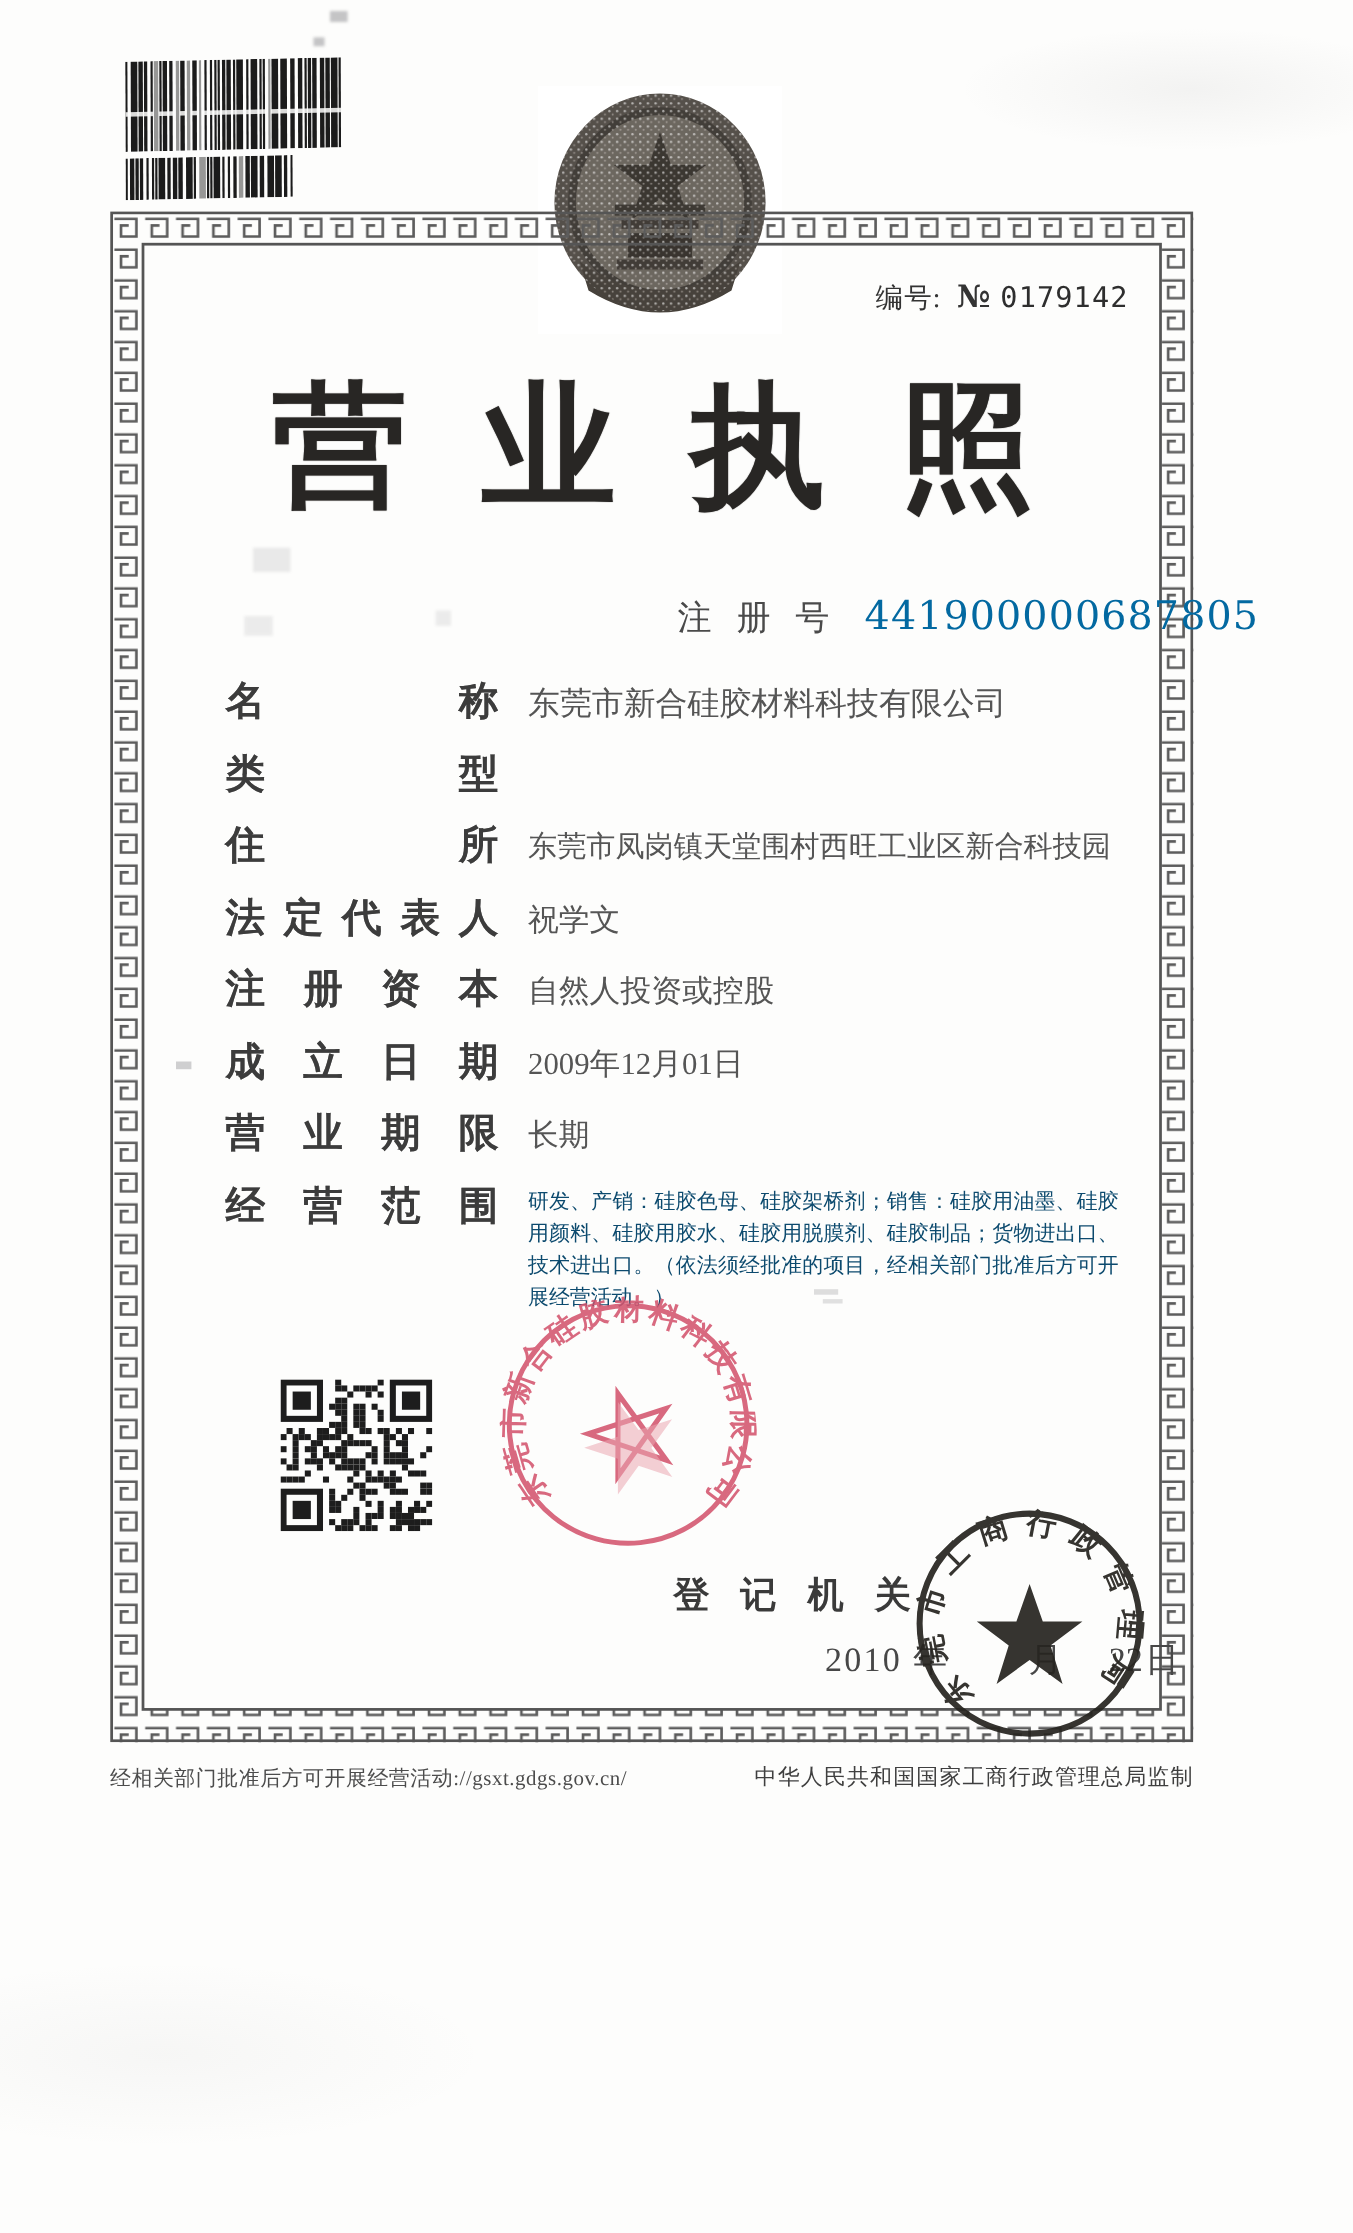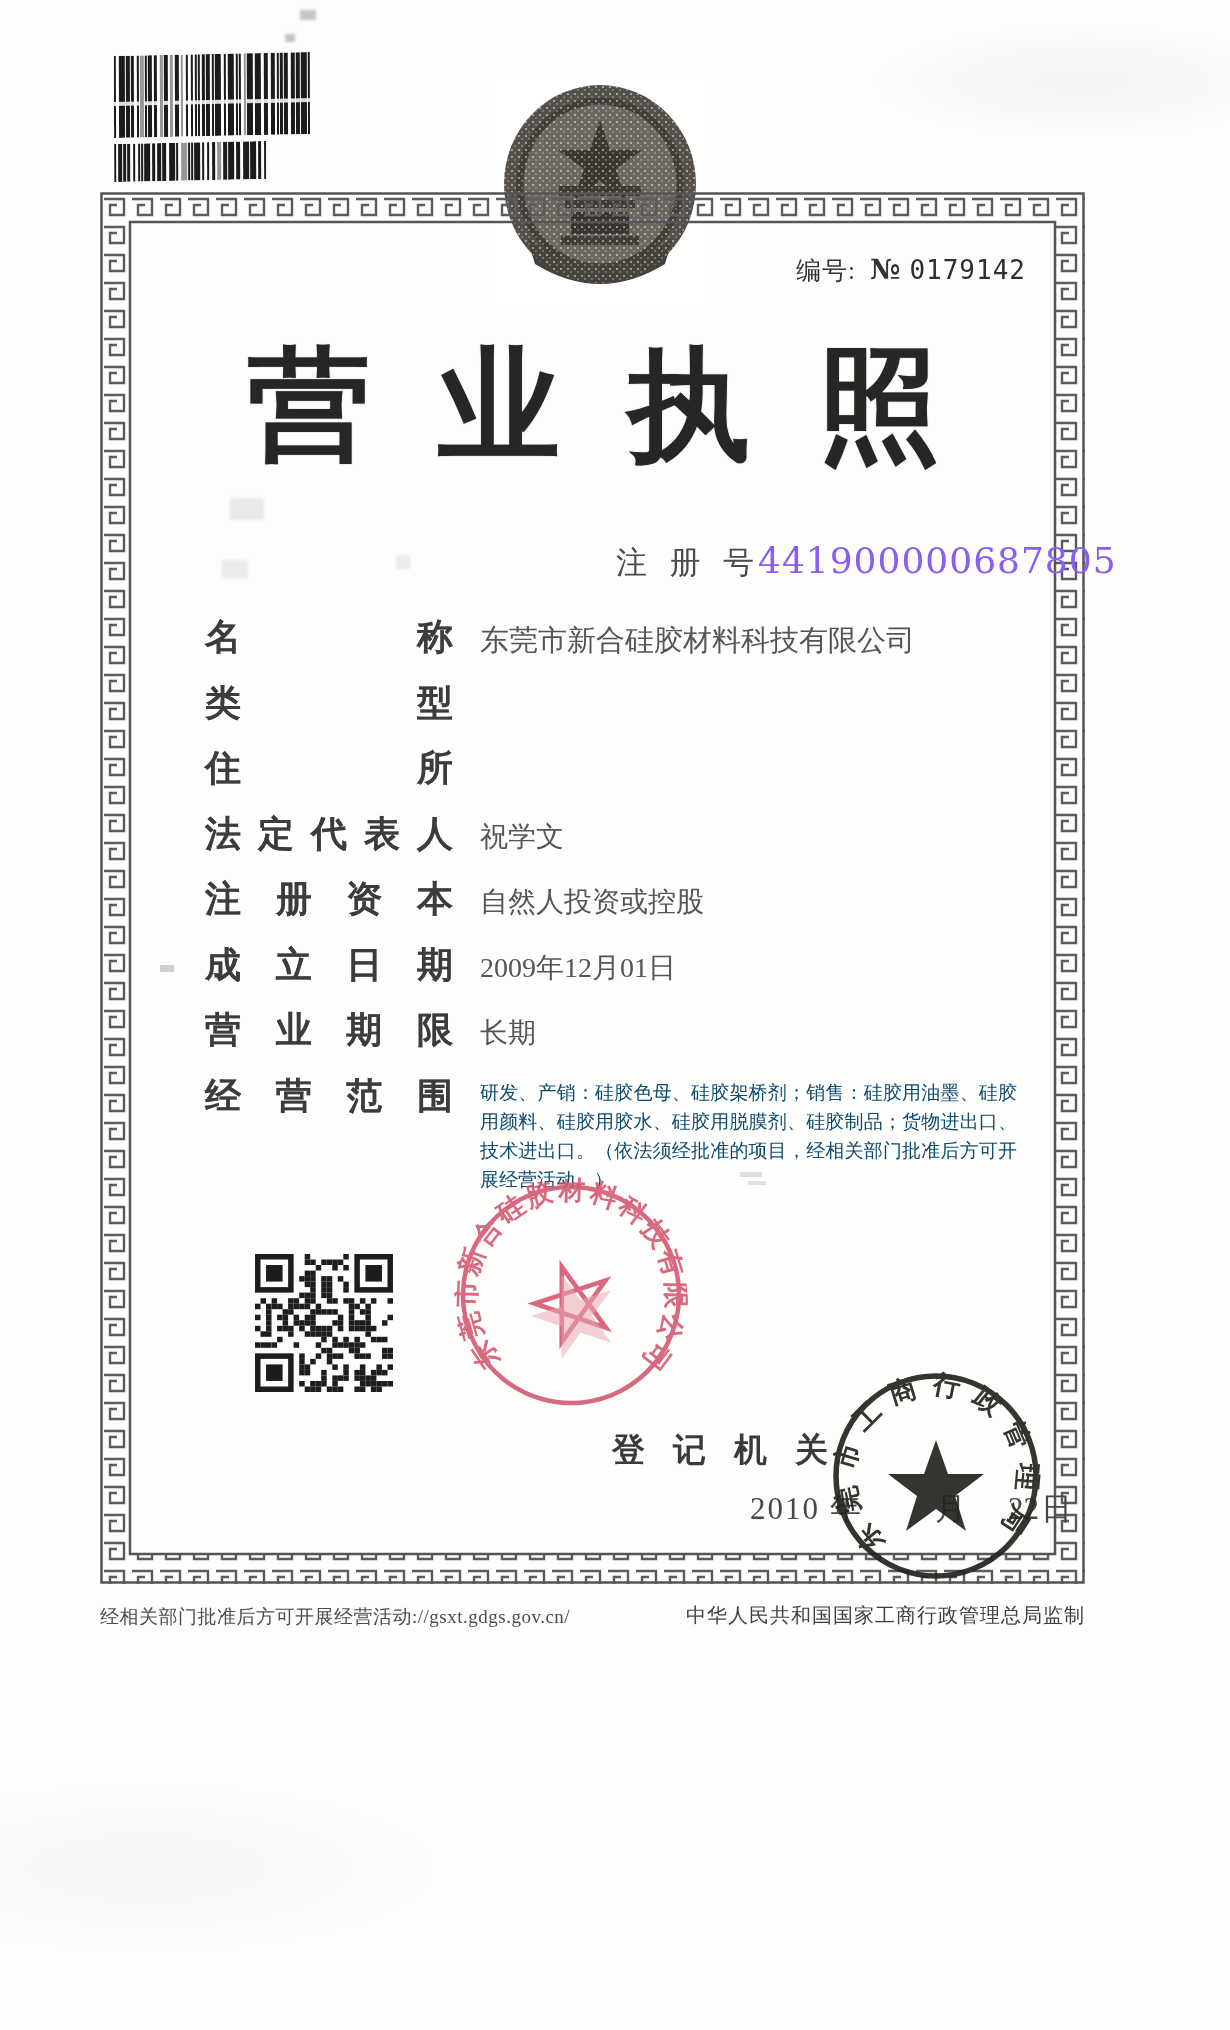--- a/index.html
+++ b/index.html
@@ -34,21 +34,21 @@
   .serial .no-val{font-family:"DejaVu Sans Mono","Liberation Mono",monospace;font-size:26px;color:#2e2e2e;}
 
   
   .title{top:332px;left:248px;width:692px;display:flex;justify-content:space-between;
     font-family:"DejaVu Sans","Liberation Sans",sans-serif;font-weight:bold;
     font-size:122px;line-height:1.2;color:#282624;text-shadow:0 0 1px rgba(40,38,36,.7);}
 
   
   .regno{top:540px;left:616px;white-space:nowrap;}
   .regno .lbl{display:inline-flex;width:138px;justify-content:space-between;font-size:31px;color:#4a4a4a;vertical-align:baseline;}
-  .regno .val{font-family:"DejaVu Serif",serif;font-size:36px;color:#8b5cf6;letter-spacing:1px;}
+  .regno .val{font-family:"DejaVu Serif",serif;font-size:36px;color:#0369a1;margin-left:28px;letter-spacing:1px;}
 
   
   .fields{top:616px;left:205px;width:812px;}
   .frow{display:flex;align-items:flex-start;min-height:65.5px;}
   .frow .flabel{width:248px;flex:0 0 248px;display:flex;justify-content:space-between;
     font-size:36px;font-weight:bold;color:#3c3c3c;line-height:1.2;text-shadow:0 0 .5px rgba(50,50,50,.6);}
   .frow .fvalue{margin-left:27px;font-size:28px;color:#555;line-height:1.35;padding-top:5px;}
   .frow.scope .fvalue{font-size:19px;line-height:29px;width:540px;text-align:justify;color:#0c4a6e;padding-top:3px;}
 
   
@@ -159,20 +159,21 @@
     <div class="flabel spread">
         <span>类</span>
         <span>型</span>
       </div>
   </div>
   <div class="frow">
     <div class="flabel spread">
         <span>住</span>
         <span>所</span>
       </div>
+    <div class="fvalue" style="font-size:26.5px">东莞市凤岗镇天堂围村西旺工业区新合科技园</div>
   </div>
   <div class="frow">
     <div class="flabel spread">
         <span>法</span>
         <span>定</span>
         <span>代</span>
         <span>表</span>
         <span>人</span>
       </div>
     <div class="fvalue">祝学文</div>

